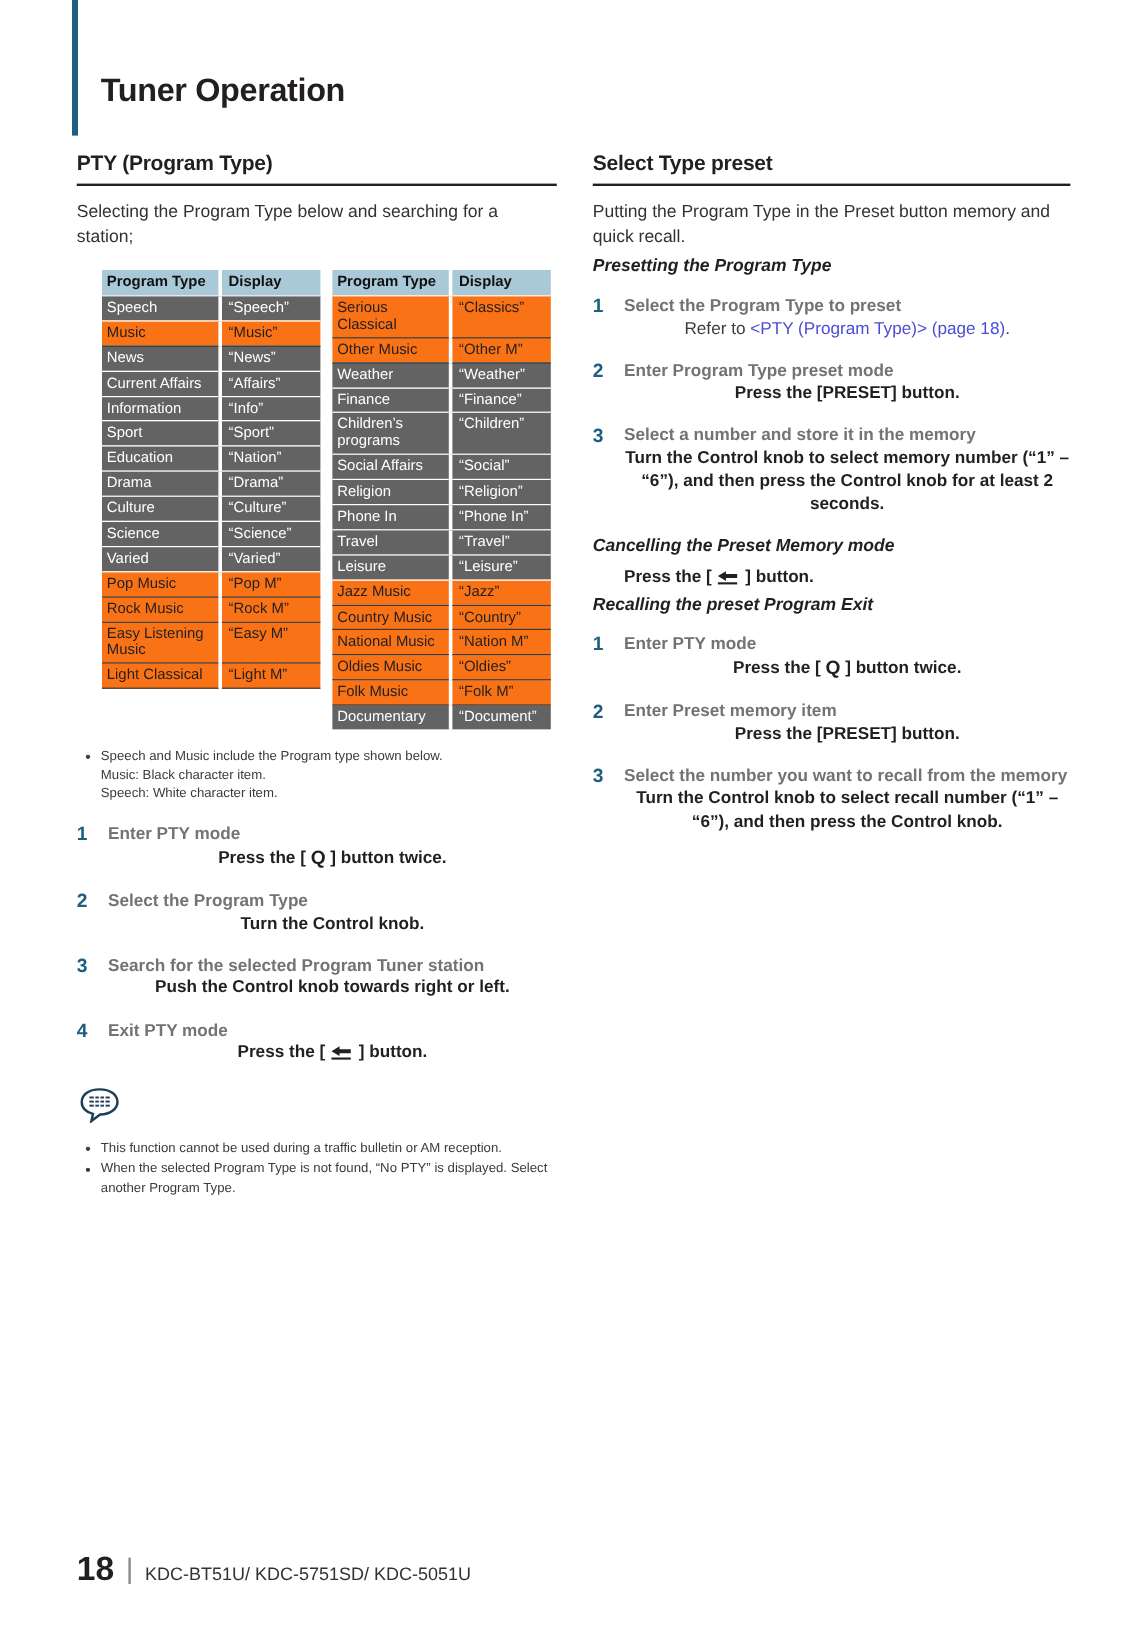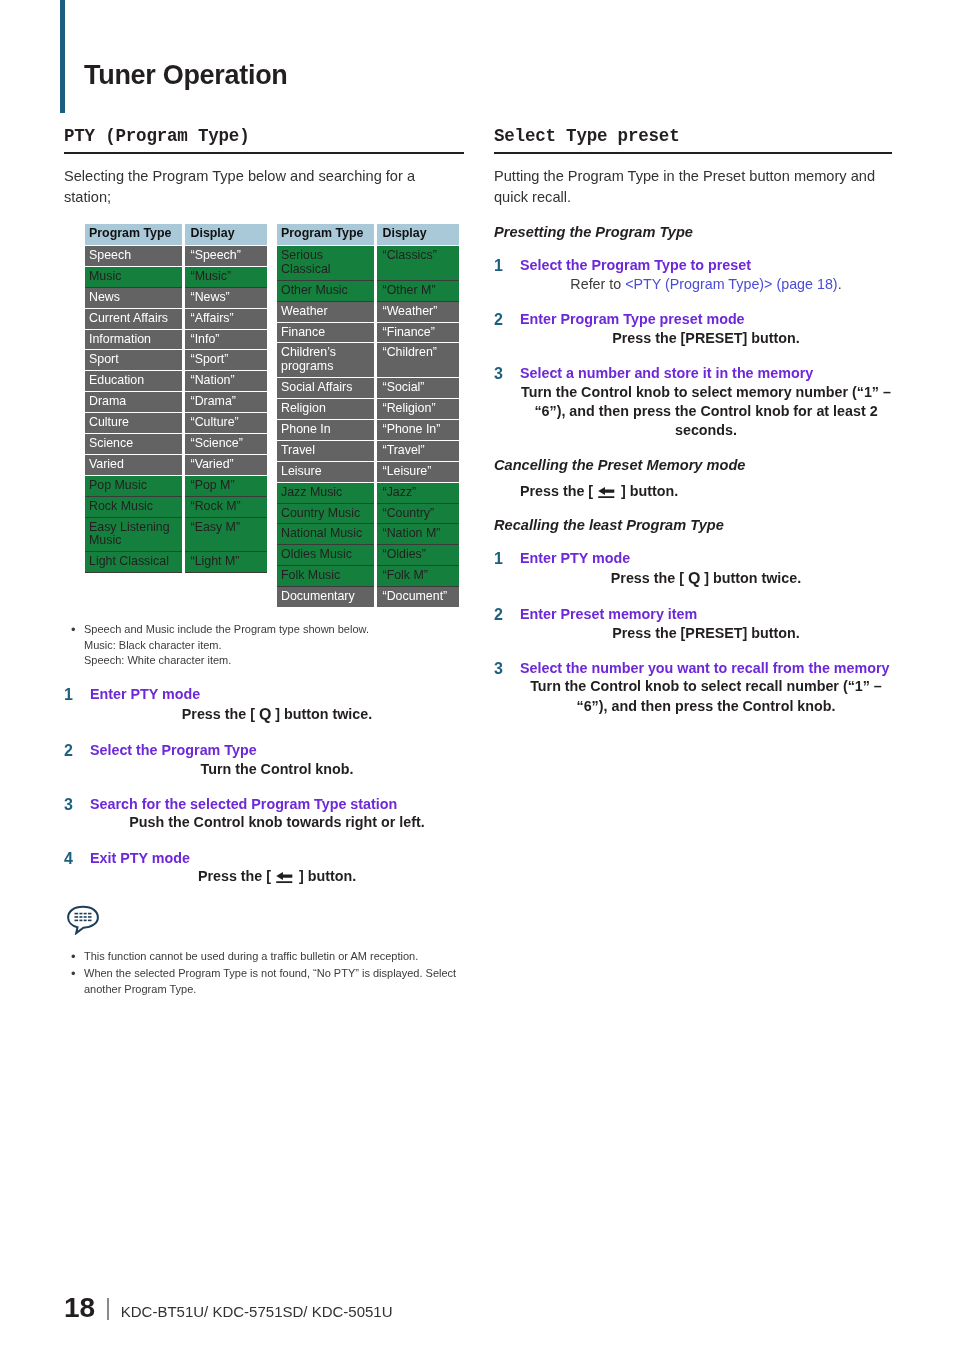--- a/index.html
+++ b/index.html
@@ -58,35 +58,34 @@
     width: 398px;
   }
 
   h2.section {
     font-size: 17.5px;
     font-weight: bold;
     letter-spacing: -0.2px;
     padding-bottom: 6px;
     border-bottom: 2.4px solid #231f20;
     color: #231f20;
-    font-family: Liberation Mono, monospace;
   }
 
   p.lead {
     font-size: 14.6px;
     line-height: 1.45;
     margin-top: 12px;
     color: #333132;
   }
 
   h3.subsection {
     font-size: 14.6px;
     font-weight: bold;
     font-style: italic;
-    margin-top: 16px;
+    margin-top: 5px;
     margin-bottom: 9px;
     color: #231f20;
   }
 
   
   .tables-wrap {
     position: relative;
     margin-top: 16px;
     margin-left: 21px;
     display: flex;
@@ -115,21 +114,21 @@
     font-size: 12.4px;
     padding: 3px 4px 3px 4px;
     line-height: 1.12;
     vertical-align: top;
   }
   table.pty col.c-type { width: 98px; }
   table.pty col.c-disp { width: 84px; }
 
   
   tr.light td {
-    background: #15803d;
+    background: #f97316;
     color: #231f20;
     border-bottom: 1.1px solid #3a3a3a;
   }
   
   tr.dark td {
     background: #636363;
     color: #ffffff;
     border-bottom: 1.6px solid #ffffff;
   }
   tr.dark td.cell-type { border-right: 1.6px solid #ffffff; }
@@ -188,21 +187,21 @@
     top: 0;
     font-size: 16px;
     font-weight: bold;
     color: #1d5f7f;
     line-height: 1.25;
   }
   .step-title {
     font-size: 14.3px;
     font-weight: bold;
     line-height: 1.3;
-    color: #6d28d9;
+    color: #737373;
     display: block;
   }
   .step-body {
     font-size: 14.3px;
     font-weight: bold;
     line-height: 1.35;
     color: #231f20;
     display: block;
     text-align: center;
   }
@@ -463,21 +462,21 @@
           <span class="step-title">Enter PTY mode</span>
           <span class="step-body"><span>Press the [ </span><span class="ico-q">Q</span><span> ] button twice.</span></span>
         </li>
         <li>
           <span class="num">2</span>
           <span class="step-title">Select the Program Type</span>
           <span class="step-body"><span>Turn the Control knob.</span></span>
         </li>
         <li>
           <span class="num">3</span>
-          <span class="step-title">Search for the selected Program Type station</span>
+          <span class="step-title">Search for the selected Program Tuner station</span>
           <span class="step-body"><span>Push the Control knob towards right or left.</span></span>
         </li>
         <li>
           <span class="num">4</span>
           <span class="step-title">Exit PTY mode</span>
           <span class="step-body"><span>Press the [ </span><svg class="ico-back" viewBox="0 0 24 16">
               <path d="M9.5 1.2 L1.2 6.2 L9.5 11.2 L9.5 8.2 L21 8.2 L21 4.2 L9.5 4.2 Z" fill="#231f20"></path>
               <rect x="1.2" y="12.6" width="19.8" height="2.2" fill="#231f20"></rect>
             </svg><span> ] button.</span></span>
         </li>
@@ -529,21 +528,21 @@
       </ol>
 
     <h3 class="subsection">Cancelling the Preset Memory mode</h3>
     <span class="plain-body">
       <span>Press the [ </span><svg class="ico-back" viewBox="0 0 24 16">
           <path d="M9.5 1.2 L1.2 6.2 L9.5 11.2 L9.5 8.2 L21 8.2 L21 4.2 L9.5 4.2 Z" fill="#231f20"></path>
           <rect x="1.2" y="12.6" width="19.8" height="2.2" fill="#231f20"></rect>
         </svg><span> ] button.</span>
     </span>
 
-    <h3 class="subsection">Recalling the least Program Type</h3>
+    <h3 class="subsection">Recalling the preset Program Exit</h3>
     <ol class="steps">
         <li>
           <span class="num">1</span>
           <span class="step-title">Enter PTY mode</span>
           <span class="step-body"><span>Press the [ </span><span class="ico-q">Q</span><span> ] button twice.</span></span>
         </li>
         <li>
           <span class="num">2</span>
           <span class="step-title">Enter Preset memory item</span>
           <span class="step-body"><span>Press the [PRESET] button.</span></span>

